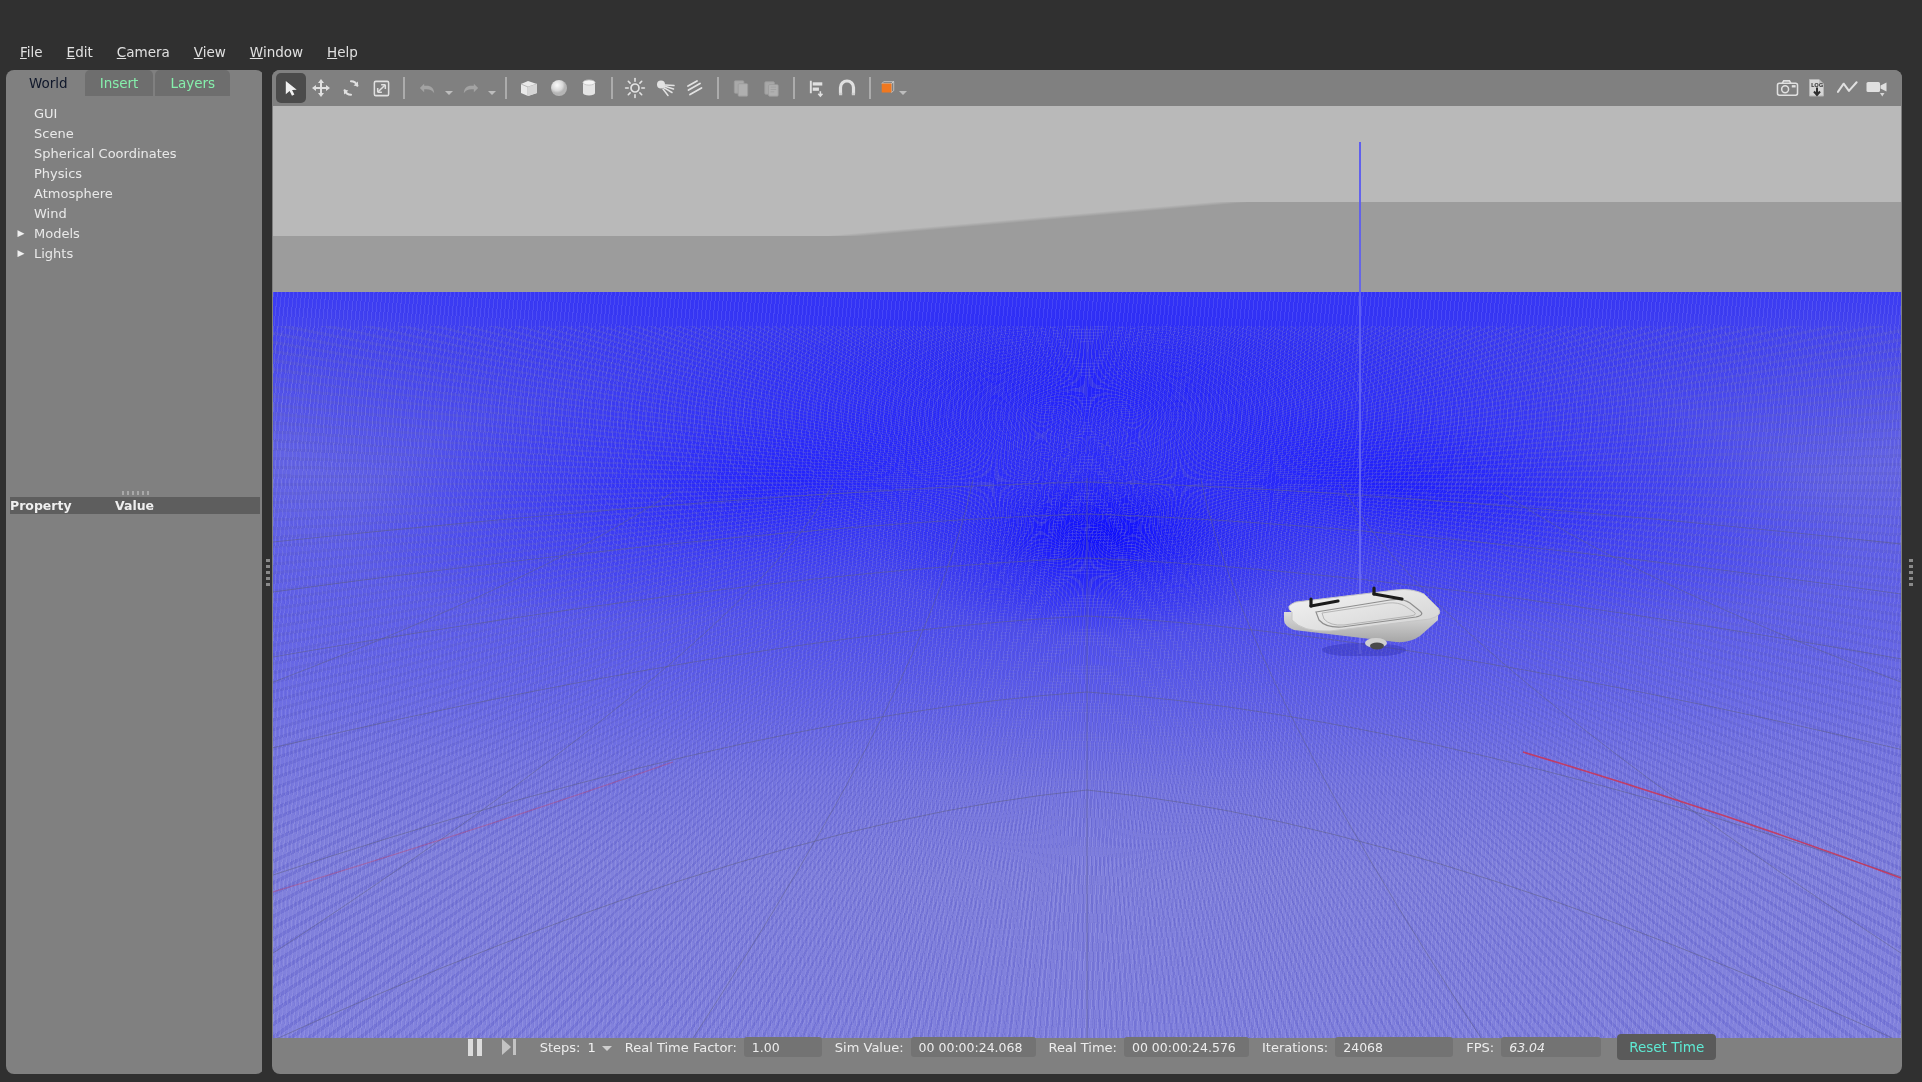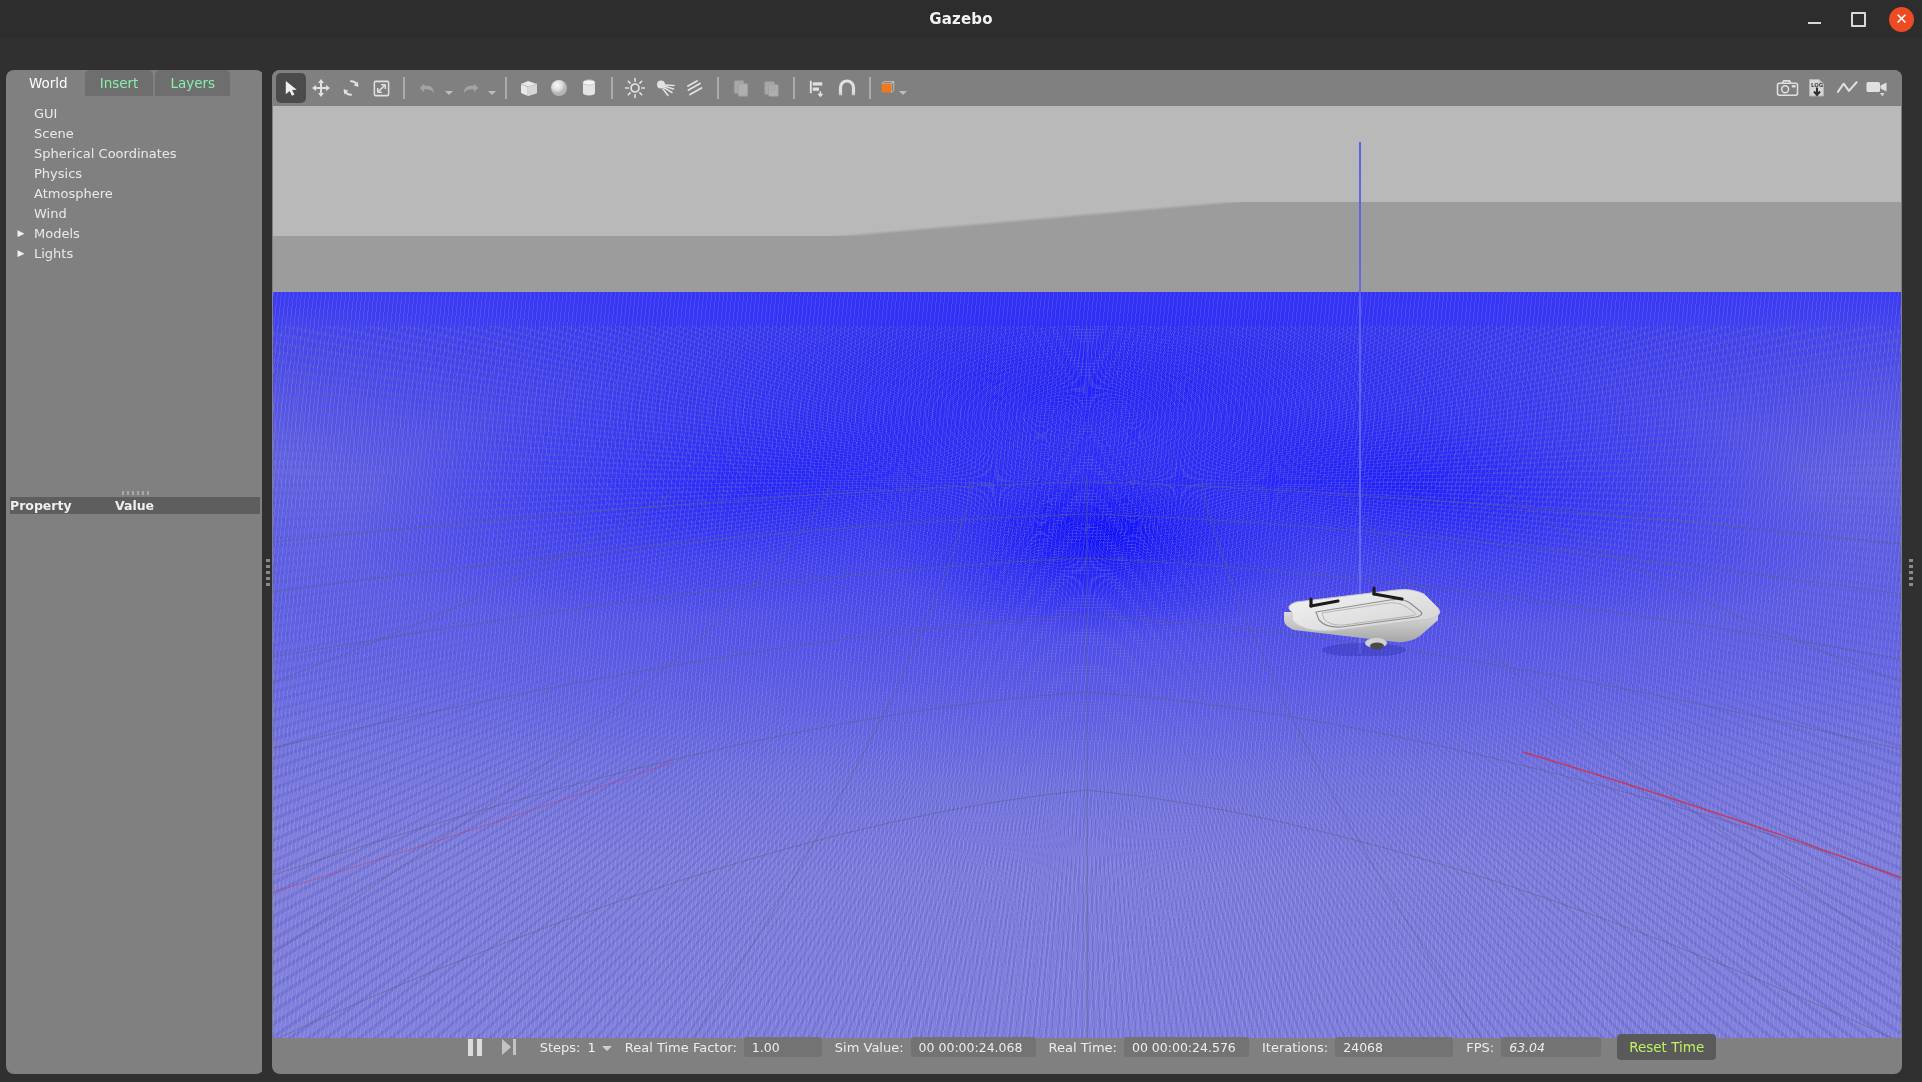--- a/index.html
+++ b/index.html
@@ -54,21 +54,21 @@
   }
   .tabbar {
     position: absolute; left: 0; top: 0; height: 26px; display: flex; align-items: flex-end;
     padding-left: 8px; gap: 2px;
   }
   .tab {
     font-size: 13.5px; color: #86efac; padding: 4px 15px 4px 15px;
     background: #6e6e6e; border-radius: 5px 5px 0 0; height: 26px;
     display: flex; align-items: center; white-space: nowrap;
   }
-  .tab.active { background: #808080; color: #ffffff; }
+  .tab.active { background: #808080; color: #0f172a; }
 
   .tree {
     position: absolute; left: 0; top: 26px; width: 258px; height: 390px;
     background: #808080; border-radius: 0 6px 0 0; padding: 7px 0 0 22px;
   }
   .tree-row {
     display: flex; align-items: center; height: 20px; font-size: 13px; color: #e9e9e9;
   }
   .tree-arrow {
     width: 14px; margin-left: -14px; display: inline-flex; align-items: center; justify-content: center;
@@ -254,40 +254,38 @@
   .sb-field {
     height: 20px; background: #737373; border-radius: 3px; display: flex; align-items: center;
     padding: 0 8px; font-size: 12.5px; color: #ededed; white-space: nowrap;
   }
   .f-rtf { width: 78px; }
   .f-sim { width: 125px; }
   .f-real { width: 125px; }
   .f-iter { width: 118px; }
   .f-fps { width: 100px; font-style: italic; }
   .reset-btn {
-    height: 26px; background: #5a5a5a; border-radius: 4px; color: #bef264;
+    height: 26px; background: #5a5a5a; border-radius: 4px; color: #5eead4;
     font-size: 13.5px; display: flex; align-items: center; padding: 0 12px; margin-left: 16px;
   }
 </style>
 </head>
 <body>
 
 <div class="app">
 
-  <div class="titlebar">
-    <div class="titlebar-title">Gazebo</div>
-    <div class="wincontrols">
-      <div class="wcbtn wc-min"></div>
-      <div class="wcbtn wc-max"></div>
-      <div class="wcbtn wc-close">
-        <span>✕</span>
-      </div>
-    </div>
+
+  <div class="menubar">
+    <div class="menu-item"><u>F</u><span>ile</span></div>
+    <div class="menu-item"><u>E</u><span>dit</span></div>
+    <div class="menu-item"><u>C</u><span>amera</span></div>
+    <div class="menu-item"><u>V</u><span>iew</span></div>
+    <div class="menu-item"><u>W</u><span>indow</span></div>
+    <div class="menu-item"><u>H</u><span>elp</span></div>
   </div>
-
 
   <div class="leftpanel">
 
     <div class="tabbar">
       <div class="tab active">World</div>
       <div class="tab">Insert</div>
       <div class="tab">Layers</div>
     </div>
 
     <div class="tree">

